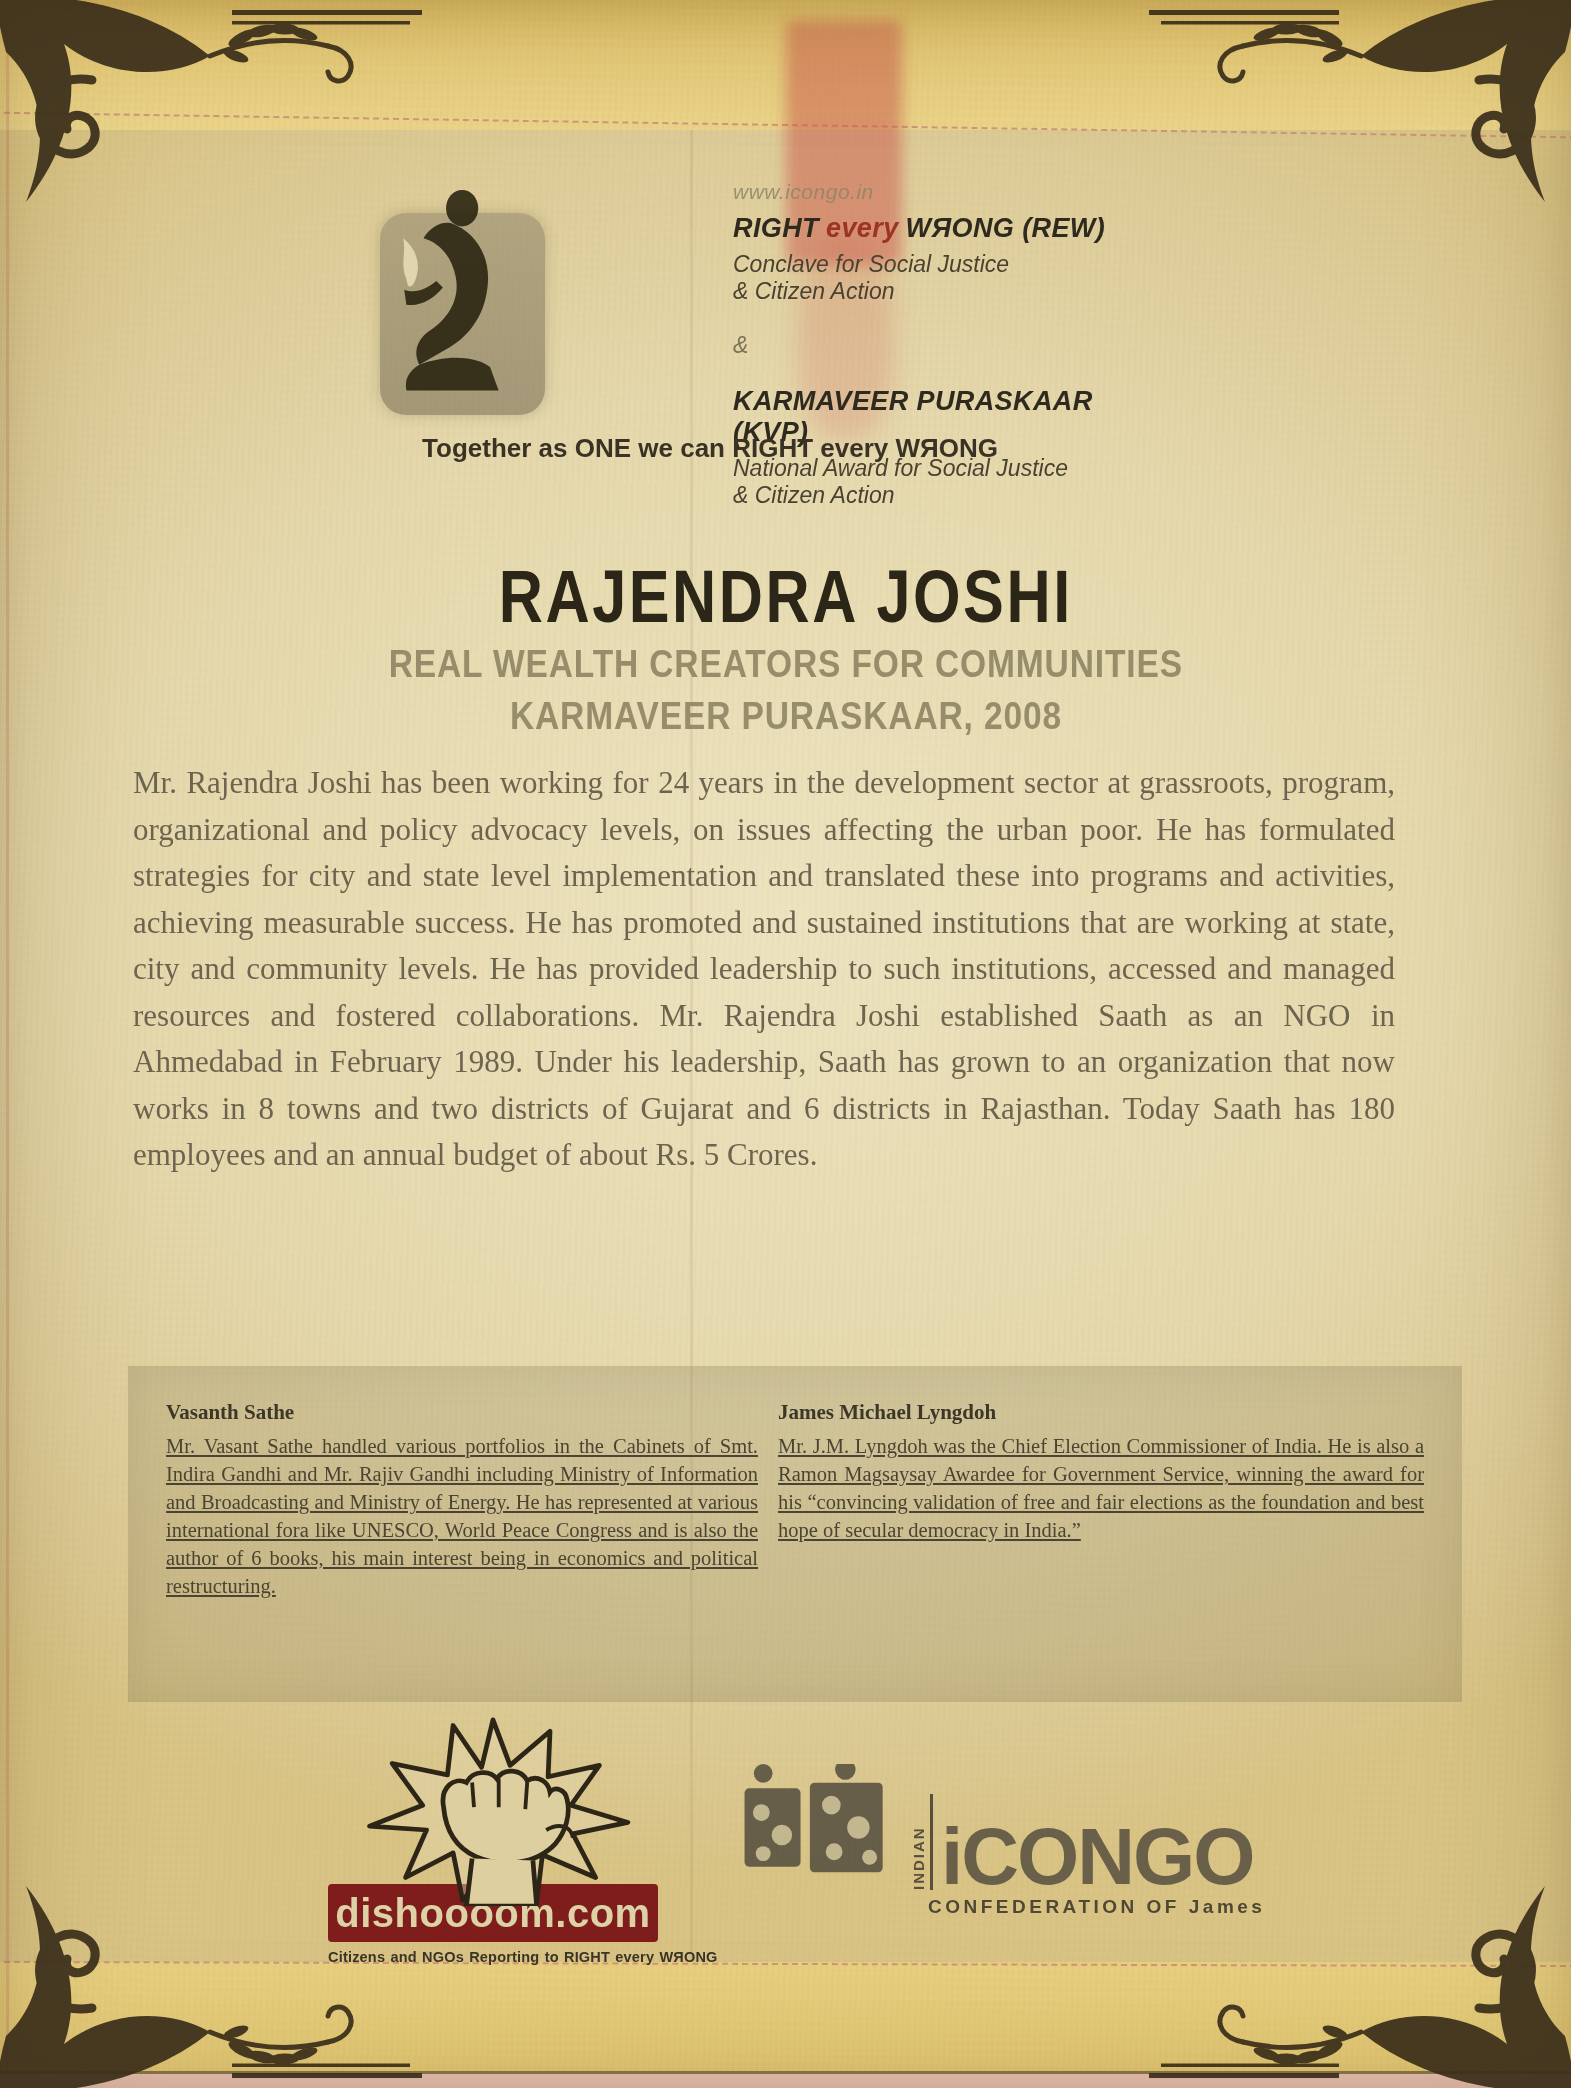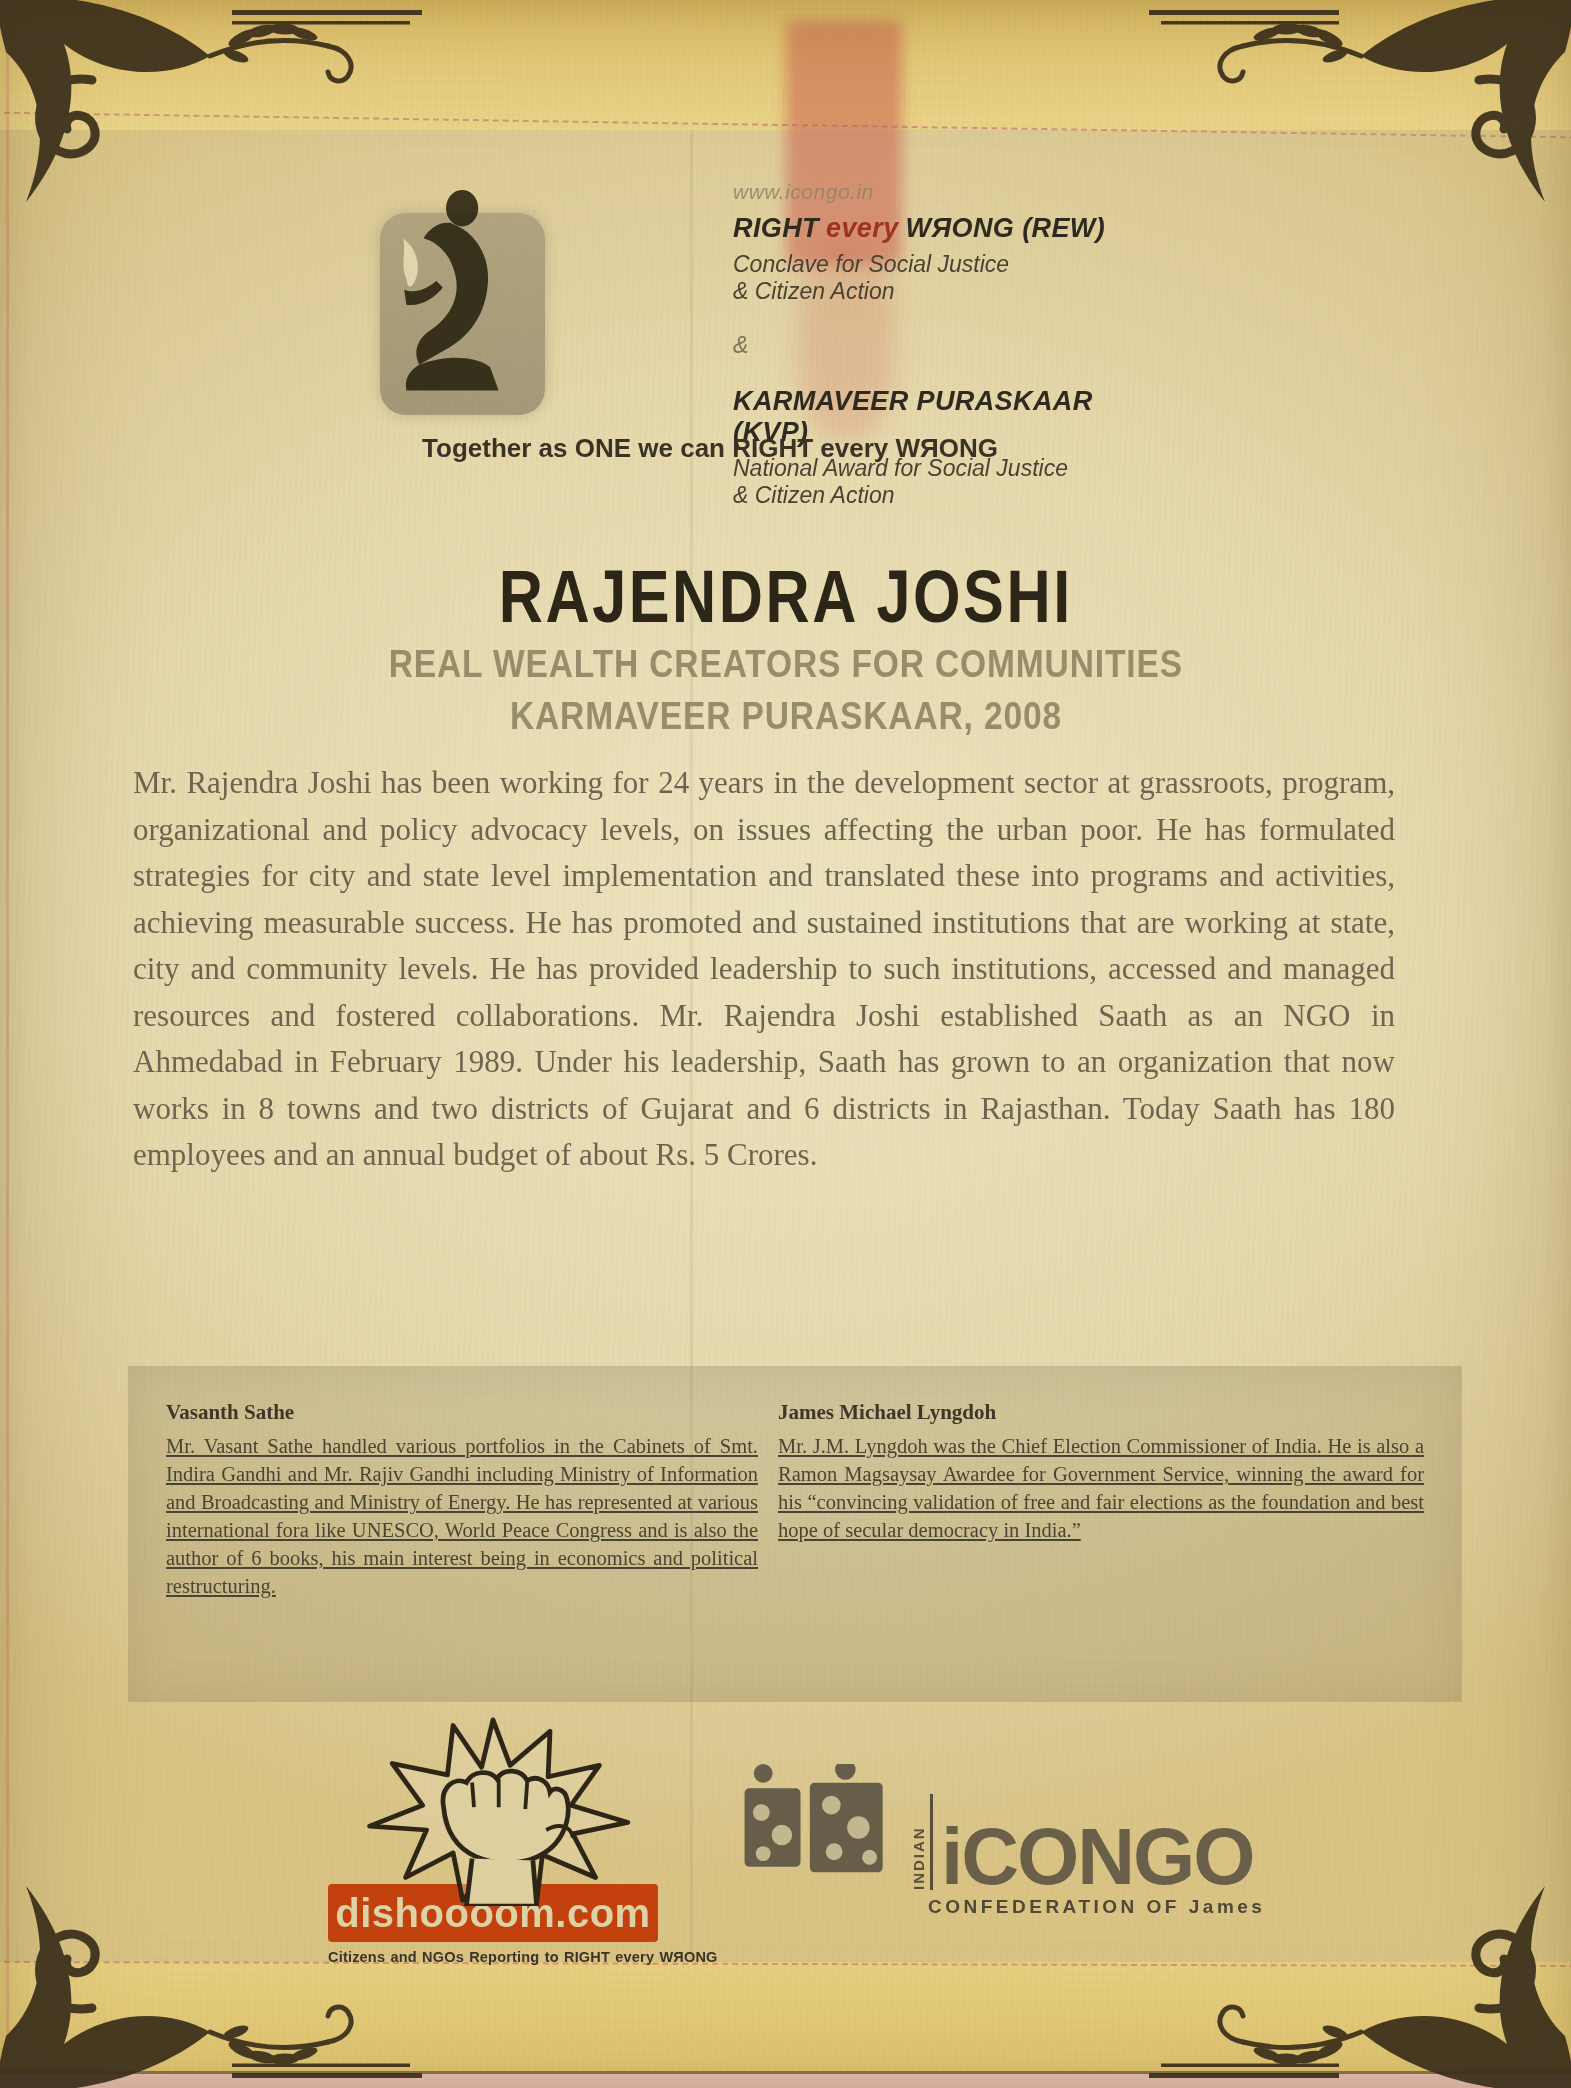--- a/index.html
+++ b/index.html
@@ -67,21 +67,21 @@
   .patrons-cols{display:flex;gap:20px;margin:34px 38px 0 38px;}
   .patron{font-family:"Liberation Serif",serif;color:#4b4433;}
   .patron.left{flex:0 0 592px;}
   .patron.right{flex:1;}
   .patron-name{font-weight:bold;font-size:21px;color:#3d3728;margin-bottom:7px;}
   .patron-bio{font-size:20.5px;line-height:28px;text-align:justify;text-decoration:underline;}
 
   
   .dishoom{left:328px;top:1716px;width:330px;text-align:center;}
   .fist-svg{position:relative;z-index:2;margin-bottom:-22px;}
-  .dishoom-box{position:relative;z-index:1;height:58px;background:#c2410c;border-radius:4px;
+  .dishoom-box{position:relative;z-index:1;height:58px;background:#7f1d1d;border-radius:4px;
     color:#ddd2a6;font-size:40px;font-weight:bold;line-height:58px;letter-spacing:.5px;}
   .dishoom-tagline{margin-top:7px;font-size:14.5px;font-weight:bold;color:#3a3326;letter-spacing:.2px;word-spacing:1px;white-space:nowrap;}
 
   
   .icongo{left:742px;top:1764px;width:540px;}
   .icongo-row{display:flex;align-items:flex-end;gap:8px;height:126px;}
   .icongo-indian{writing-mode:vertical-rl;transform:rotate(180deg);font-size:15px;font-weight:bold;
     letter-spacing:2px;color:#4b4436;border-left:3px solid #4b4436;padding-left:3px;height:96px;opacity:.9;}
   .icongo-wordmark{font-size:80px;font-weight:bold;line-height:.82;color:#5b5342;letter-spacing:-2px;opacity:.88;}
   .icongo-sub{margin:6px 0 0 186px;font-size:19px;font-weight:bold;letter-spacing:3.5px;color:#413b2c;opacity:.9;}

